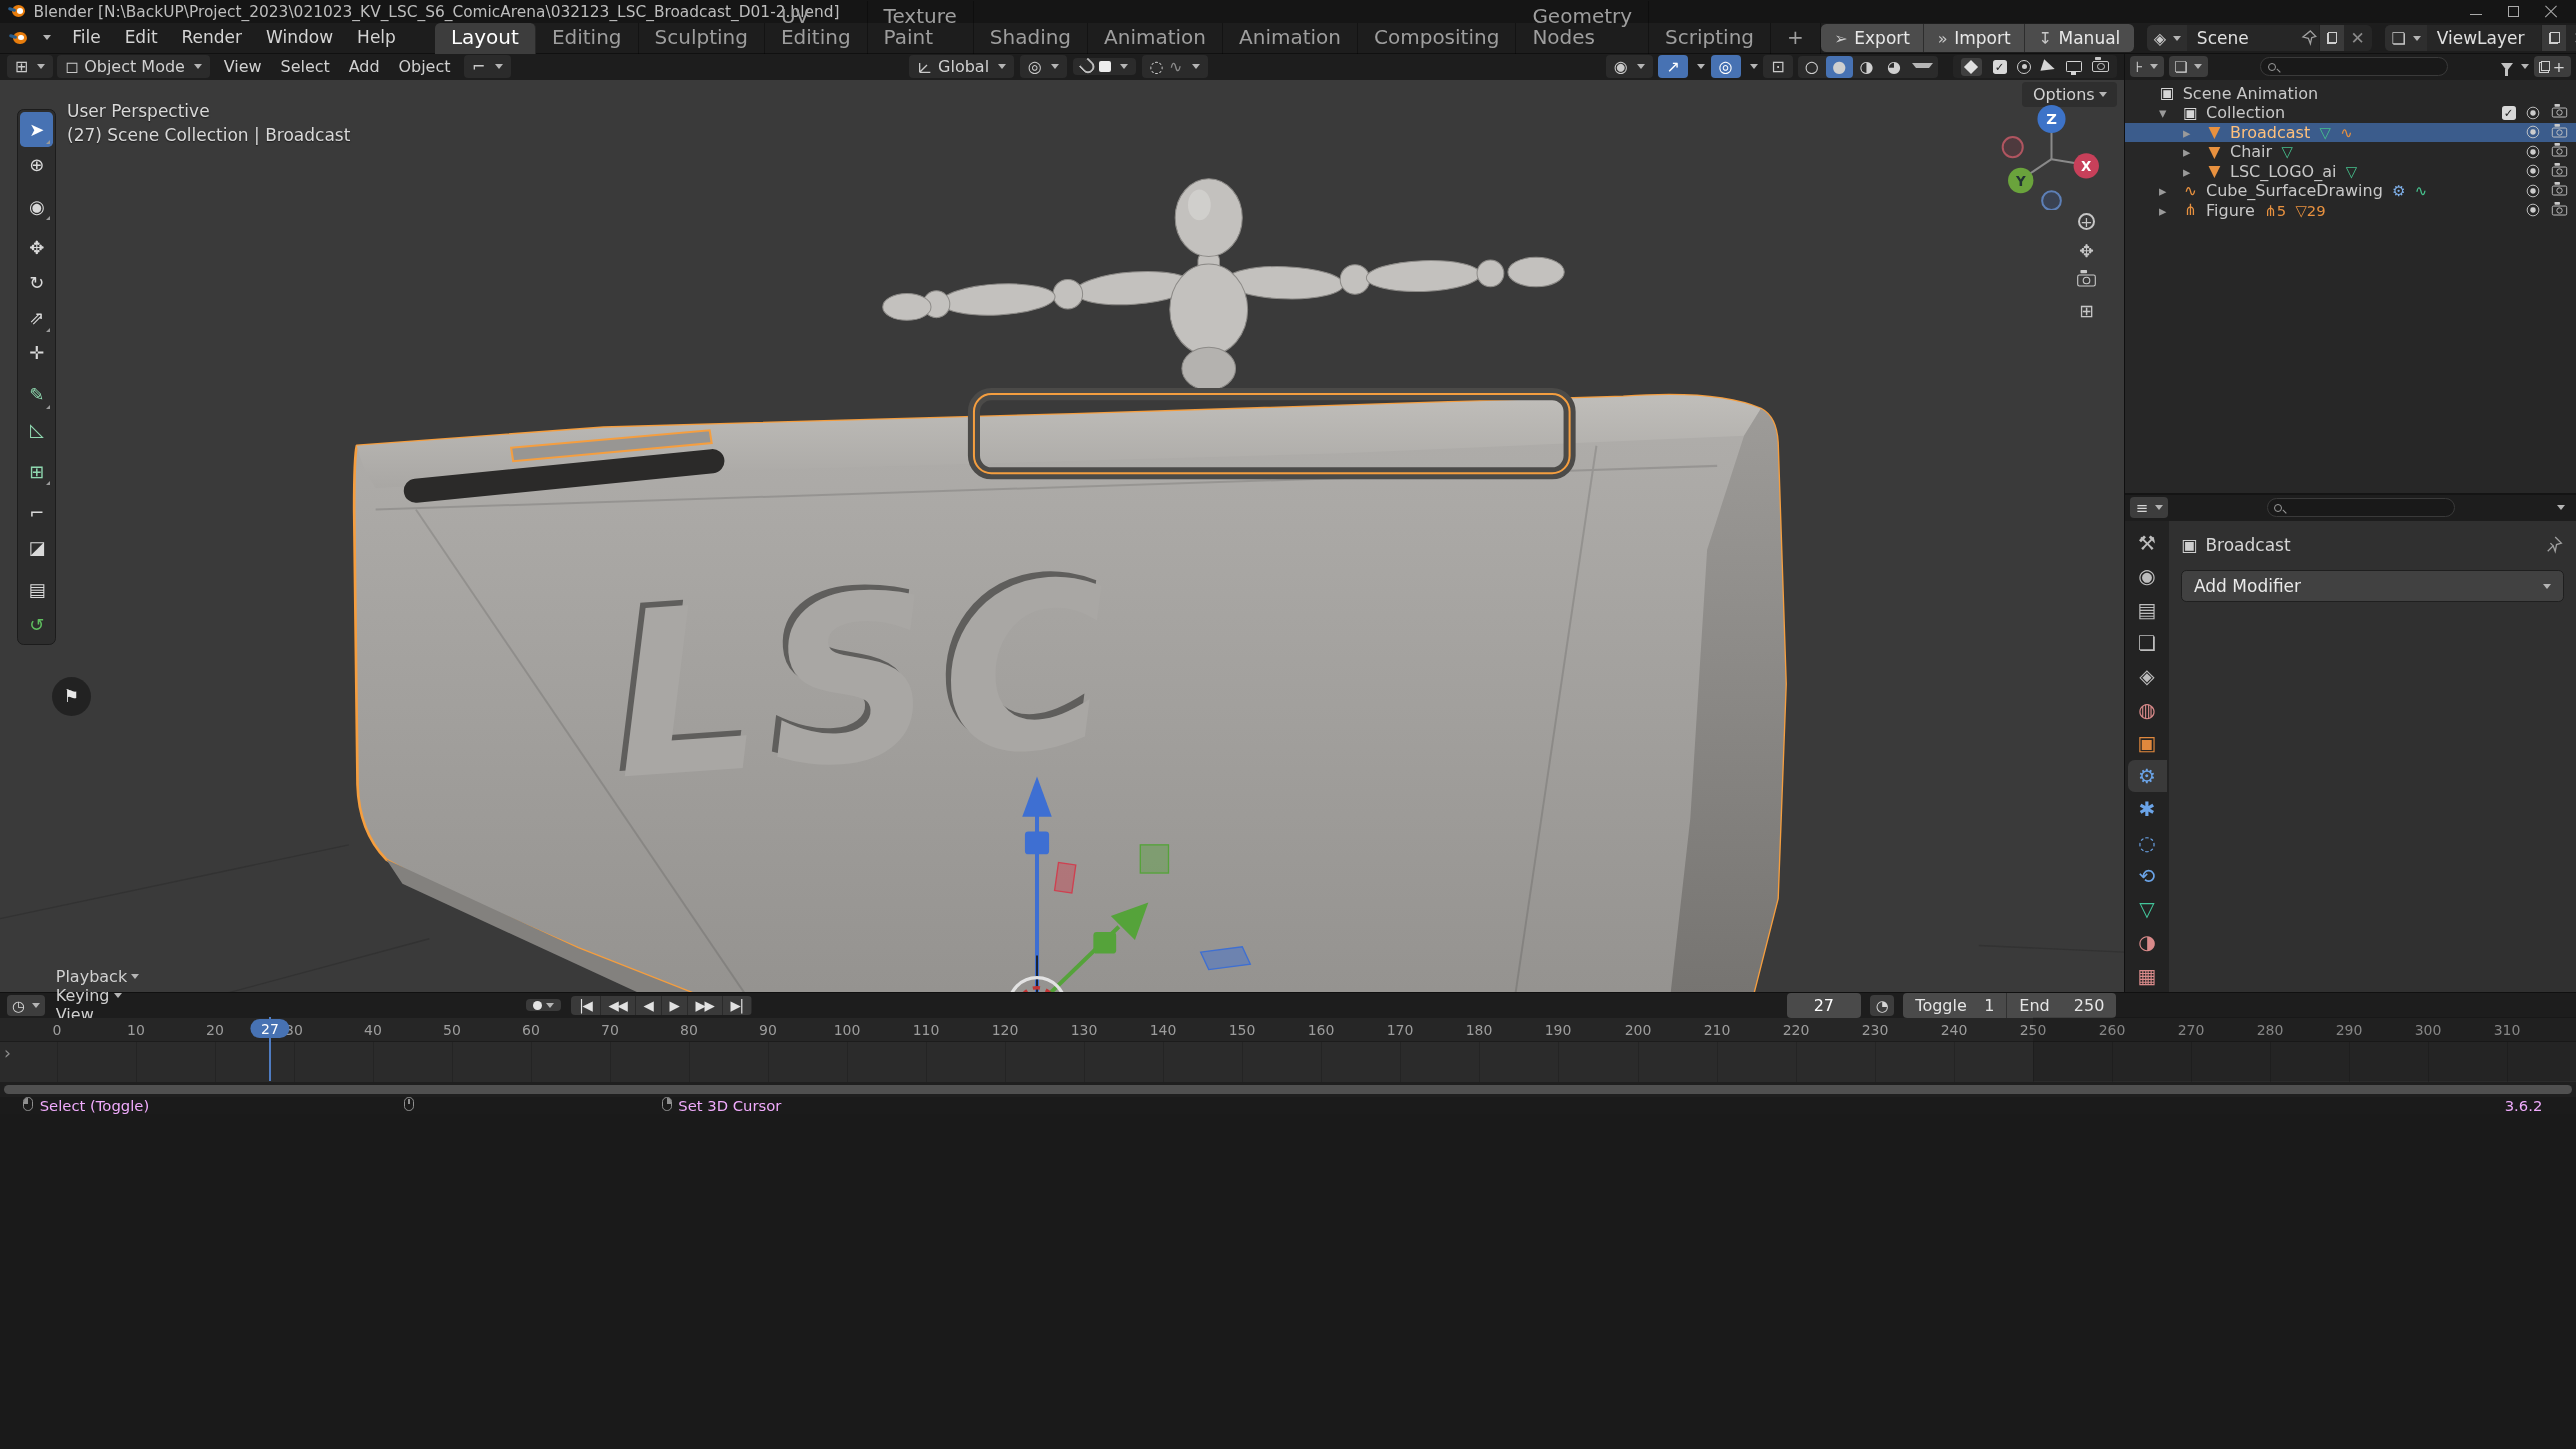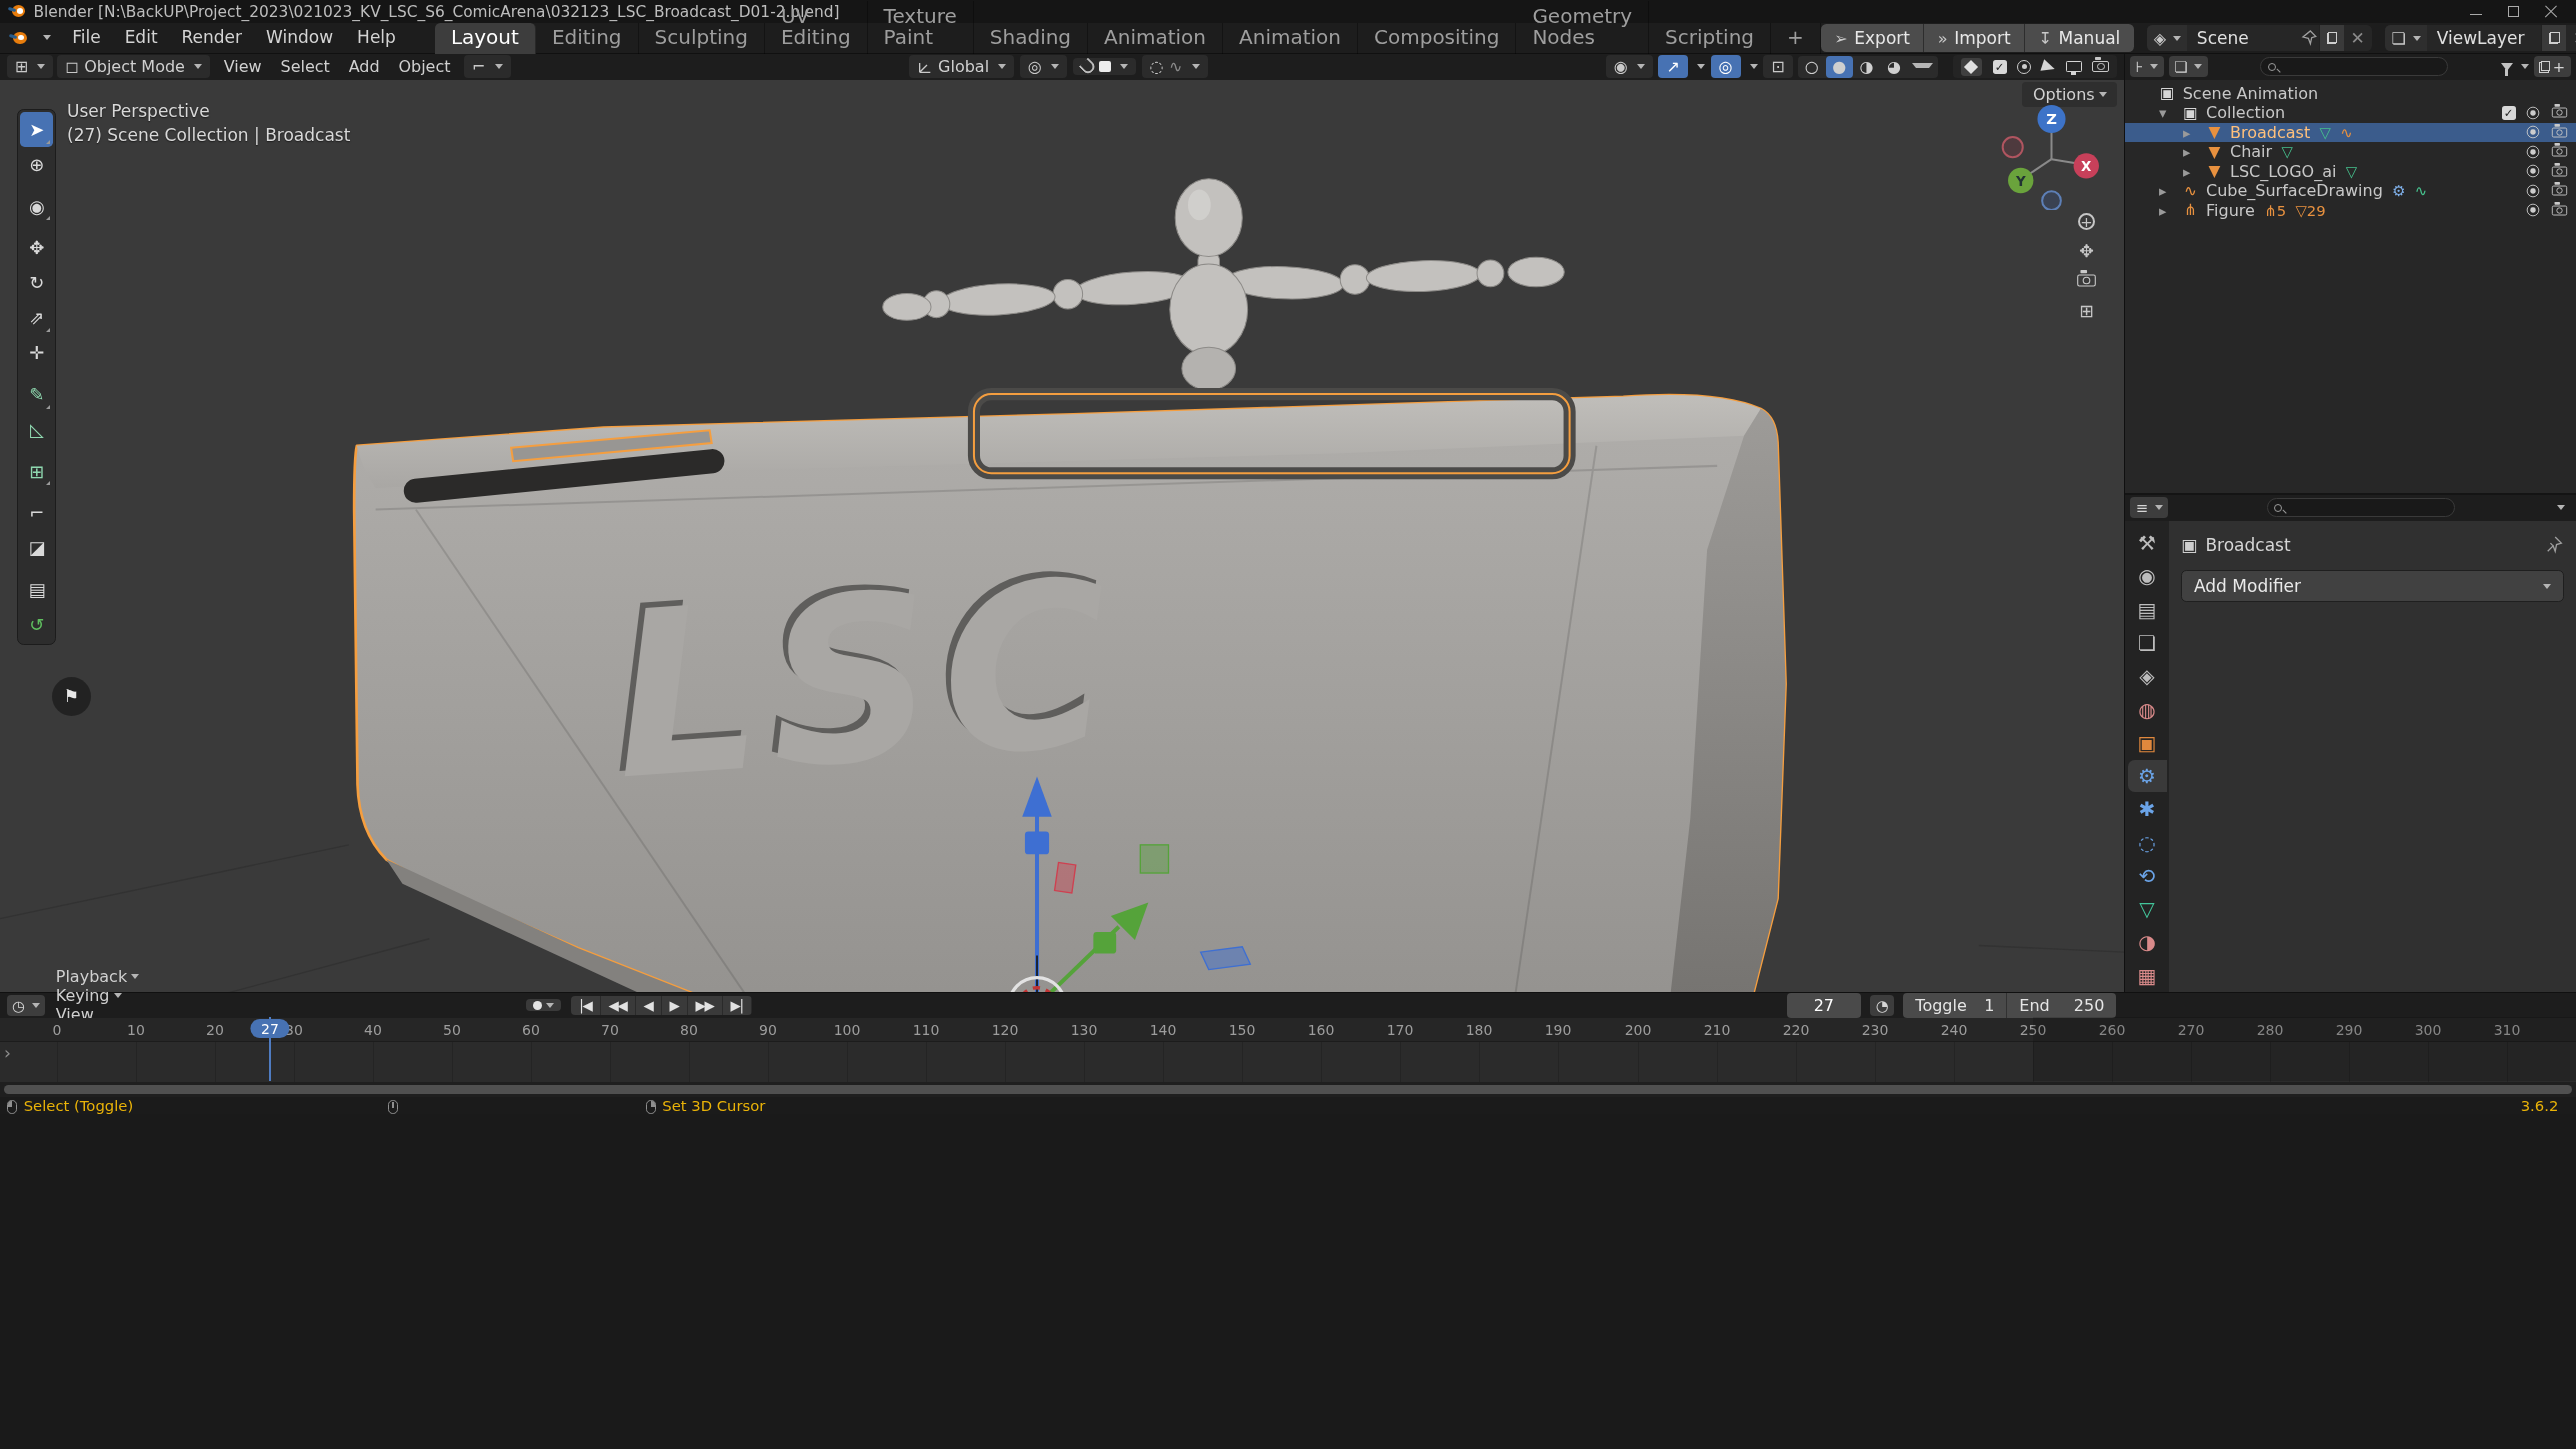--- a/index.html
+++ b/index.html
@@ -123,21 +123,21 @@
   .tick{position:absolute;top:3.4px;transform:translateX(-50%);}
   .tl-tracks{height:40px;background:#2b2b2b;position:relative;}
   .tgrid{position:absolute;top:0;bottom:0;width:0.7px;background:#242424;}
   .playhead-pill{position:absolute;top:1.3px;transform:translateX(-50%);background:#4772b3;color:#fff;border-radius:10px;padding:1.3px 10.7px;font-size:14px;z-index:3;}
   .playhead-line{position:absolute;top:24px;width:2px;height:64px;background:#4f7cc2;transform:translateX(-50%);z-index:2;}
   .tl-dim{position:absolute;top:24px;right:0;height:64px;background:rgba(0,0,0,.14);z-index:1;}
   .tl-scroll{height:14.8px;background:#1f1f1f;position:relative;}
   .tl-scroll .bar{position:absolute;left:4px;right:4px;top:2.7px;height:9.4px;background:#505050;border-radius:4.7px;}
   .tl-expand{position:absolute;left:4px;top:50px;color:#8d8d8d;font-size:17.4px;z-index:4;}
   
-  .statusbar{height:17.4px;background:#1b1b1b;display:flex;align-items:flex-end;font-size:14.8px;color:#eab308;gap:6.7px;padding:0 7px;flex:0 0 auto;}
+  .statusbar{height:17.4px;background:#1b1b1b;display:flex;align-items:flex-start;font-size:14.8px;color:#f0abfc;gap:6.7px;padding:0 23px;flex:0 0 auto;}
   .mouse{width:10px;height:14px;border:1.3px solid #8f8f8f;border-radius:4.7px;position:relative;display:inline-block;flex:0 0 auto;}
   .mouse.l::before{content:"";position:absolute;left:0;top:0;width:4px;height:6px;background:#8f8f8f;border-radius:3.4px 0 0 0;}
   .mouse.m::before{content:"";position:absolute;left:2.7px;top:1.3px;width:2px;height:5.4px;background:#8f8f8f;}
   .mouse.r::before{content:"";position:absolute;right:0;top:0;width:4px;height:6px;background:#8f8f8f;border-radius:0 3.4px 0 0;}
   .sb-mid{margin-left:248px;} .sb-rmb{margin-left:241px;}
   .version{margin-left:auto;padding-right:10.7px;}
   .pin-svg{margin-left:auto;}
 </style>
 </head>
 <body>

